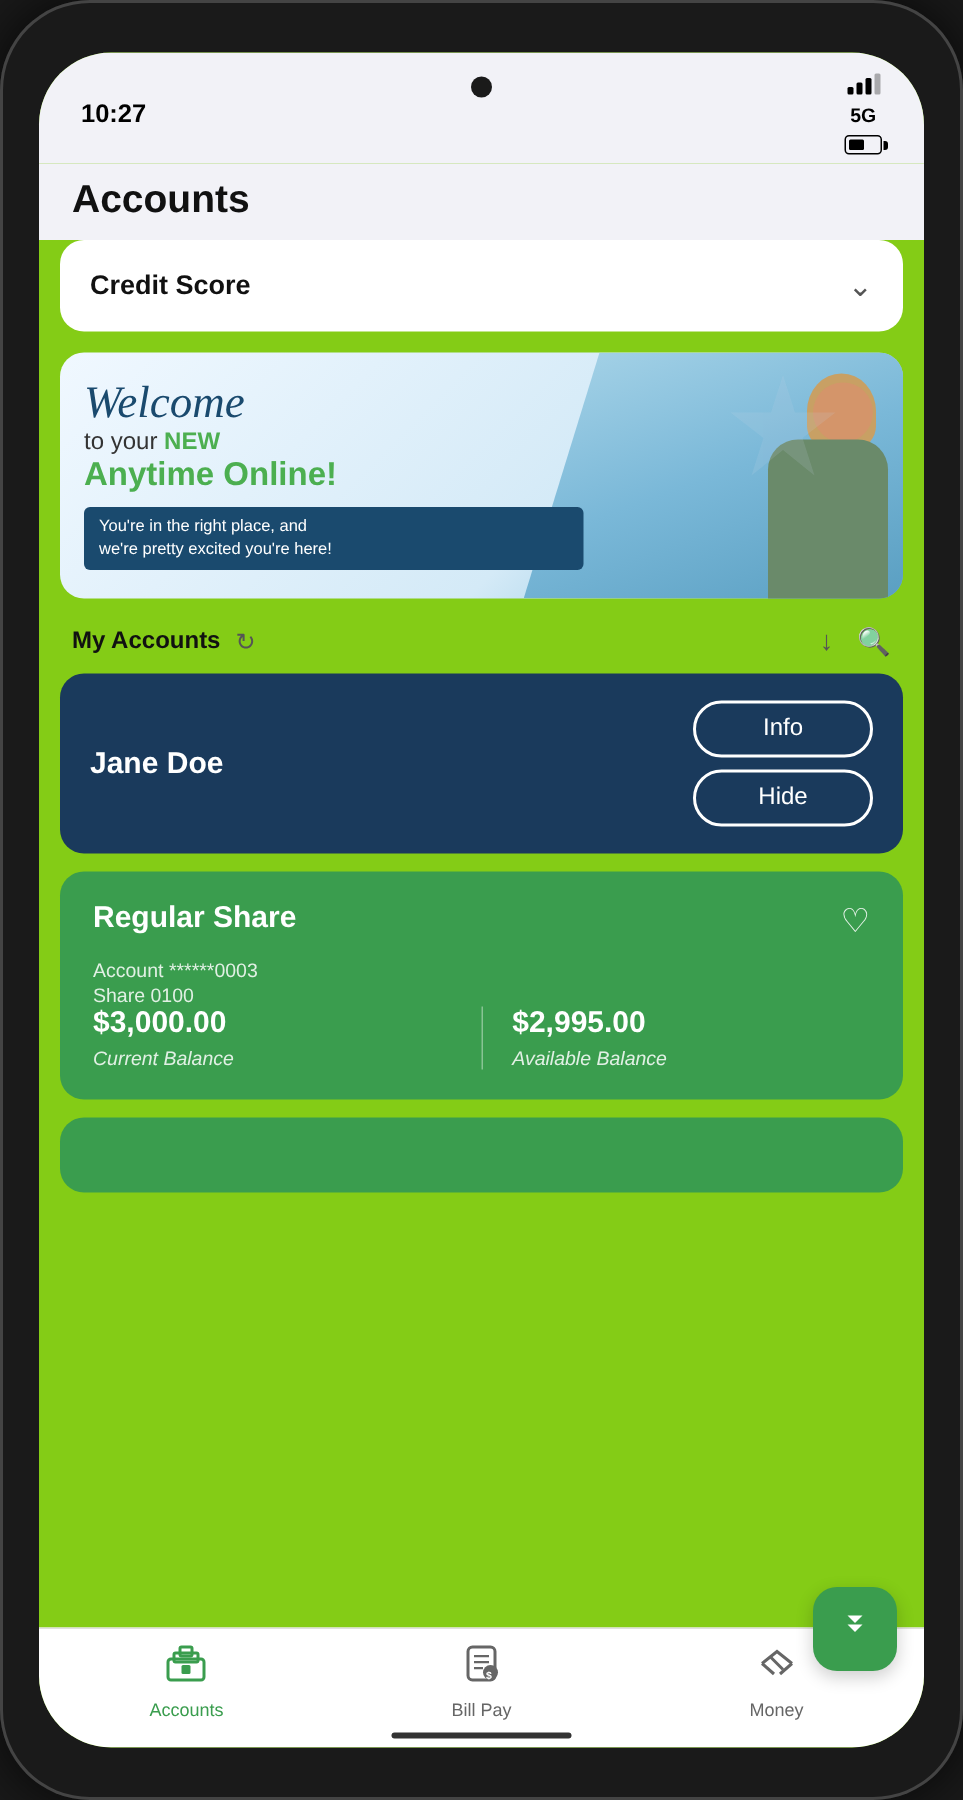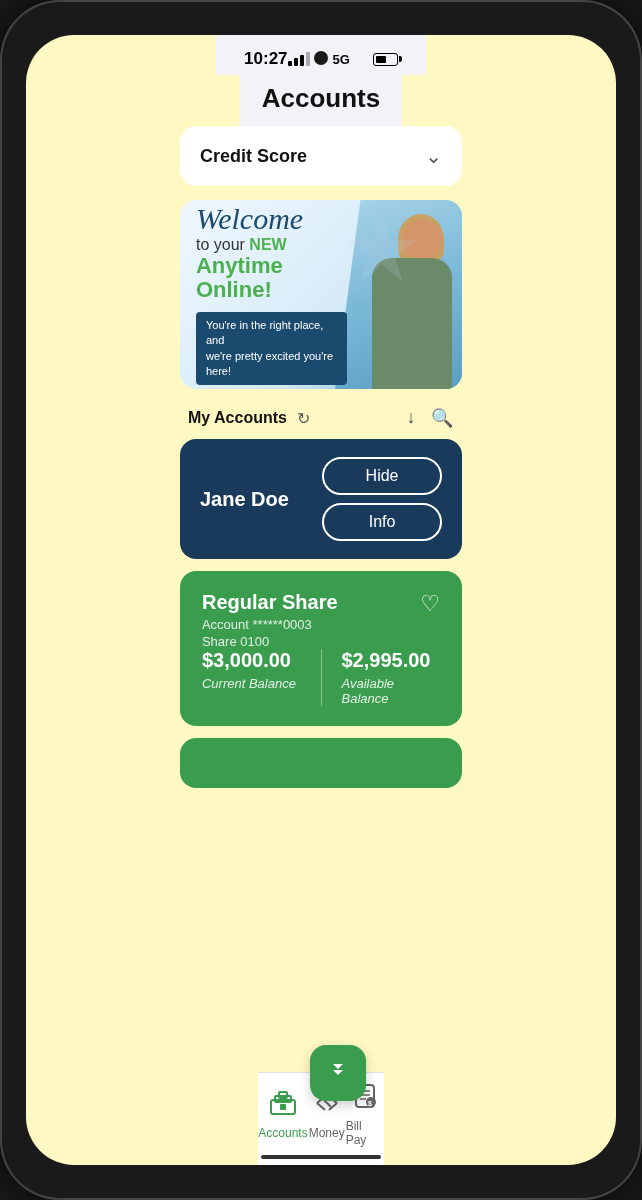--- a/index.html
+++ b/index.html
@@ -18,46 +18,46 @@
       border-radius: 60px;
       position: relative;
       display: flex;
       justify-content: center;
       align-items: center;
       box-shadow: inset 0 0 0 2px #444, 0 0 40px rgba(0,0,0,0.8);
     }
     .phone-screen {
       width: 590px;
       height: 1130px;
-      background: #fef9c3;
+      background: #84cc16;
       border-radius: 48px;
       overflow: hidden;
       position: relative;
       display: flex;
       flex-direction: column;
-      align-items: center;
     }
     
     .status-bar {
       background: #f2f2f7;
       display: flex;
       justify-content: space-between;
       align-items: center;
       padding: 14px 28px 6px 28px;
       flex-shrink: 0;
     }
     .status-time {
       font-size: 17px;
       font-weight: 600;
       color: #000;
     }
     .status-icons {
       display: flex;
       align-items: center;
-      gap: 23px;
+      gap: 6px;
+      flex-direction: column;
     }
     .signal-bars { display: flex; align-items: flex-end; gap: 2px; }
     .signal-bar { background: #000; border-radius: 1px; width: 4px; }
     .bar1 { height: 5px; }
     .bar2 { height: 8px; }
     .bar3 { height: 11px; }
     .bar4 { height: 14px; opacity: 0.3; }
     .network-text { font-size: 13px; font-weight: 600; color: #000; }
     .battery {
       width: 25px;
@@ -163,21 +163,21 @@
     }
     .chevron-down {
       font-size: 20px;
       color: #555;
     }
     
     .welcome-banner {
       margin: 0 14px 14px 14px;
       border-radius: 16px;
       overflow: hidden;
-      height: 189px;
+      height: 164px;
       position: relative;
       background: linear-gradient(135deg, #f0f8ff 0%, #d4eaf7 60%, #6ab0d4 100%);
     }
     .banner-content {
       position: absolute;
       top: 0; left: 0;
       width: 65%;
       height: 100%;
       display: flex;
       flex-direction: column;
@@ -294,21 +294,21 @@
       background: #3a9d4e;
       margin: 0 14px 12px 14px;
       border-radius: 16px;
       padding: 20px 22px 20px 22px;
       position: relative;
     }
     .account-card-header {
       display: flex;
       justify-content: space-between;
       align-items: flex-start;
-      margin-bottom: 0;
+      margin-bottom: 12px;
     }
     .account-card-title {
       font-size: 20px;
       font-weight: 700;
       color: #fff;
     }
     .heart-icon {
       font-size: 22px;
       color: rgba(255,255,255,0.9);
       cursor: pointer;
@@ -515,22 +515,22 @@
         </div>
         <div class="section-actions">
           <span class="section-icon-btn">↓</span>
           <span class="section-icon-btn">🔍</span>
         </div>
       </div>
 
       <div class="account-holder-card">
         <span class="account-holder-name">Jane Doe</span>
         <div class="account-holder-buttons">
+          <button class="holder-btn">Info</button>
           <button class="holder-btn">Hide</button>
-          <button class="holder-btn">Info</button>
         </div>
       </div>
 
       <div class="account-card">
         <div class="account-card-header">
           <span class="account-card-title">Regular Share</span>
           <span class="heart-icon">♡</span>
         </div>
         <div class="account-number">Account ******0003</div>
         <div class="account-share">Share 0100</div>
@@ -569,40 +569,40 @@
             <rect x="10" y="2" width="8" height="6" rx="1" stroke="#3a9d4e" stroke-width="2"></rect>
             <rect x="11" y="14" width="6" height="6" rx="1" fill="#3a9d4e"></rect>
           </svg>
         </span>
         <span class="nav-label active">Accounts</span>
       </div>
 
       <div class="nav-item">
         <span class="nav-icon inactive">
           <svg width="28" height="26" viewBox="0 0 28 26" fill="none">
-            <path d="M4 13 L14 5 L24 13" stroke="#666" stroke-width="2" fill="none"></path>
-            <path d="M16 20 L24 13" stroke="#666" stroke-width="2"></path>
-            <path d="M4 13 L12 20" stroke="#666" stroke-width="2"></path>
-            <line x1="10" y1="9" x2="18" y2="17" stroke="#666" stroke-width="2"></line>
-          </svg>
-        </span>
-        <span class="nav-label inactive">Money</span>
-      </div>
-
-      <div class="nav-item">
-        <span class="nav-icon inactive">
-          <svg width="28" height="26" viewBox="0 0 28 26" fill="none">
             <rect x="5" y="2" width="18" height="22" rx="3" stroke="#666" stroke-width="2"></rect>
             <line x1="9" y1="8" x2="19" y2="8" stroke="#666" stroke-width="1.5"></line>
             <line x1="9" y1="12" x2="19" y2="12" stroke="#666" stroke-width="1.5"></line>
             <line x1="9" y1="16" x2="15" y2="16" stroke="#666" stroke-width="1.5"></line>
             <circle cx="20" cy="19" r="5" fill="#666"></circle>
             <text x="17" y="23" fill="white" font-size="7" font-weight="bold">$</text>
           </svg>
         </span>
         <span class="nav-label inactive">Bill Pay</span>
       </div>
 
+      <div class="nav-item">
+        <span class="nav-icon inactive">
+          <svg width="28" height="26" viewBox="0 0 28 26" fill="none">
+            <path d="M4 13 L14 5 L24 13" stroke="#666" stroke-width="2" fill="none"></path>
+            <path d="M16 20 L24 13" stroke="#666" stroke-width="2"></path>
+            <path d="M4 13 L12 20" stroke="#666" stroke-width="2"></path>
+            <line x1="10" y1="9" x2="18" y2="17" stroke="#666" stroke-width="2"></line>
+          </svg>
+        </span>
+        <span class="nav-label inactive">Money</span>
+      </div>
+
       <div class="home-indicator"></div>
     </div>
 
   </div>
 </div>
 
 </body></html>

